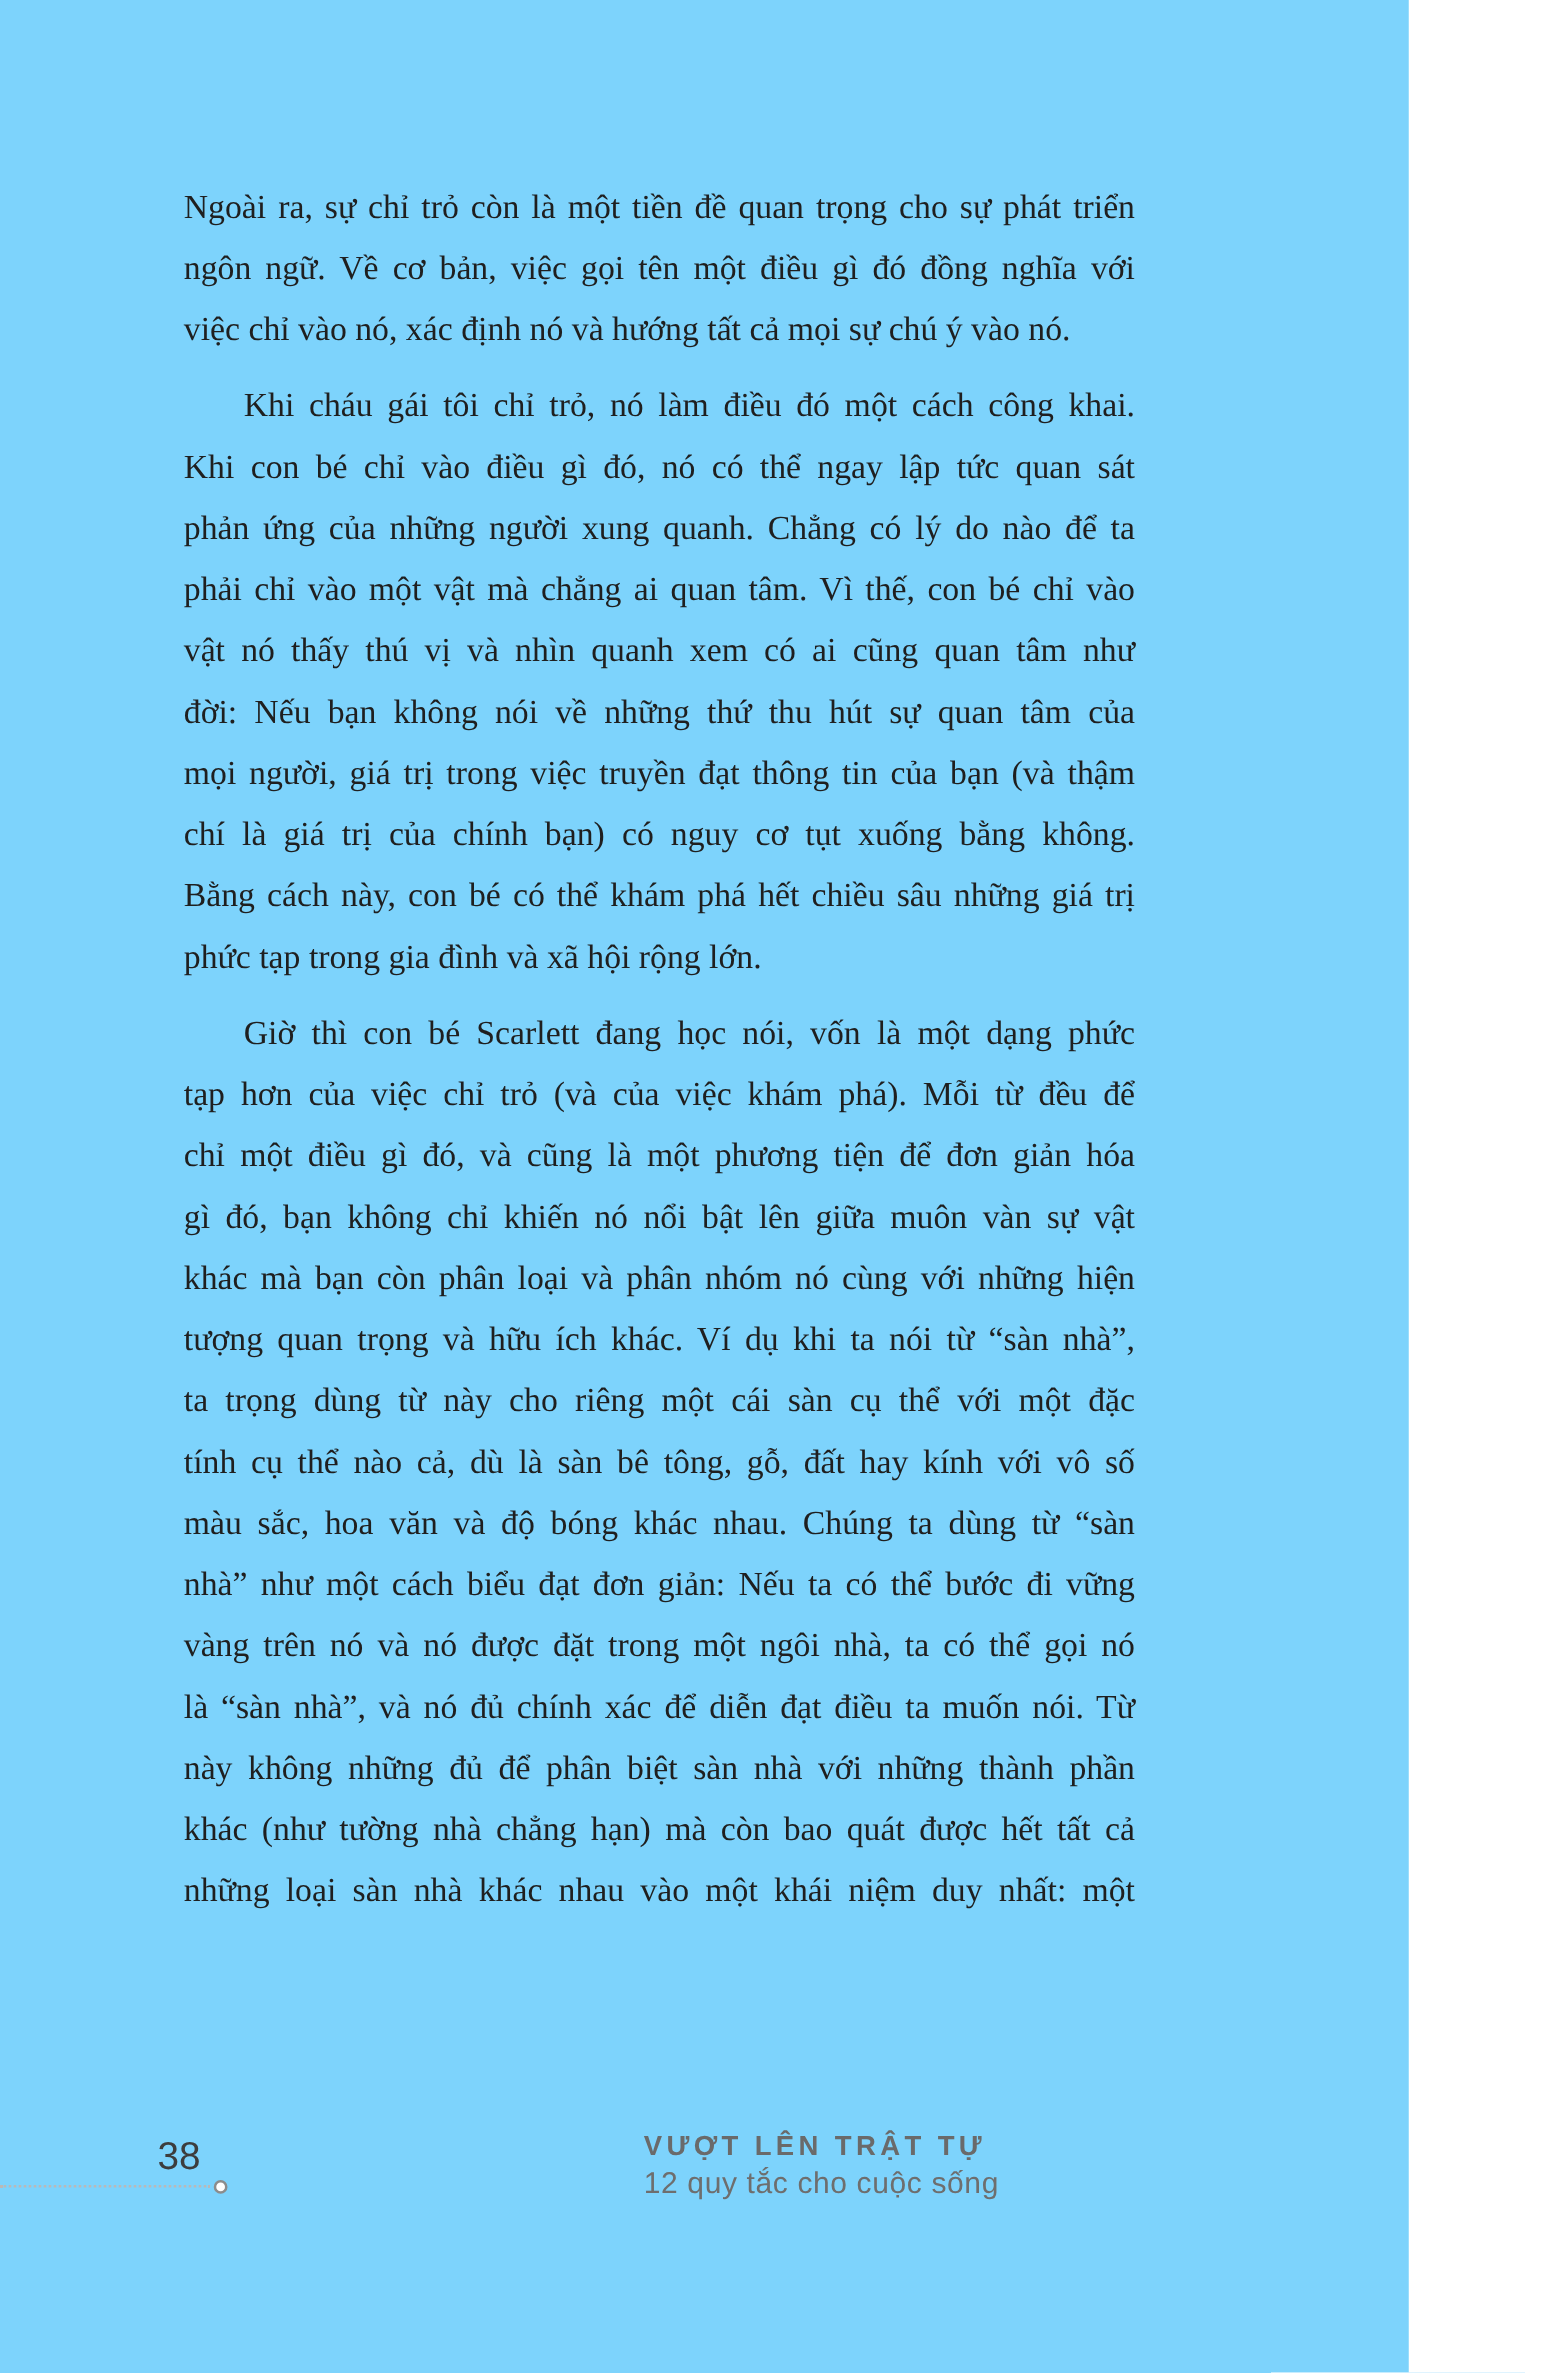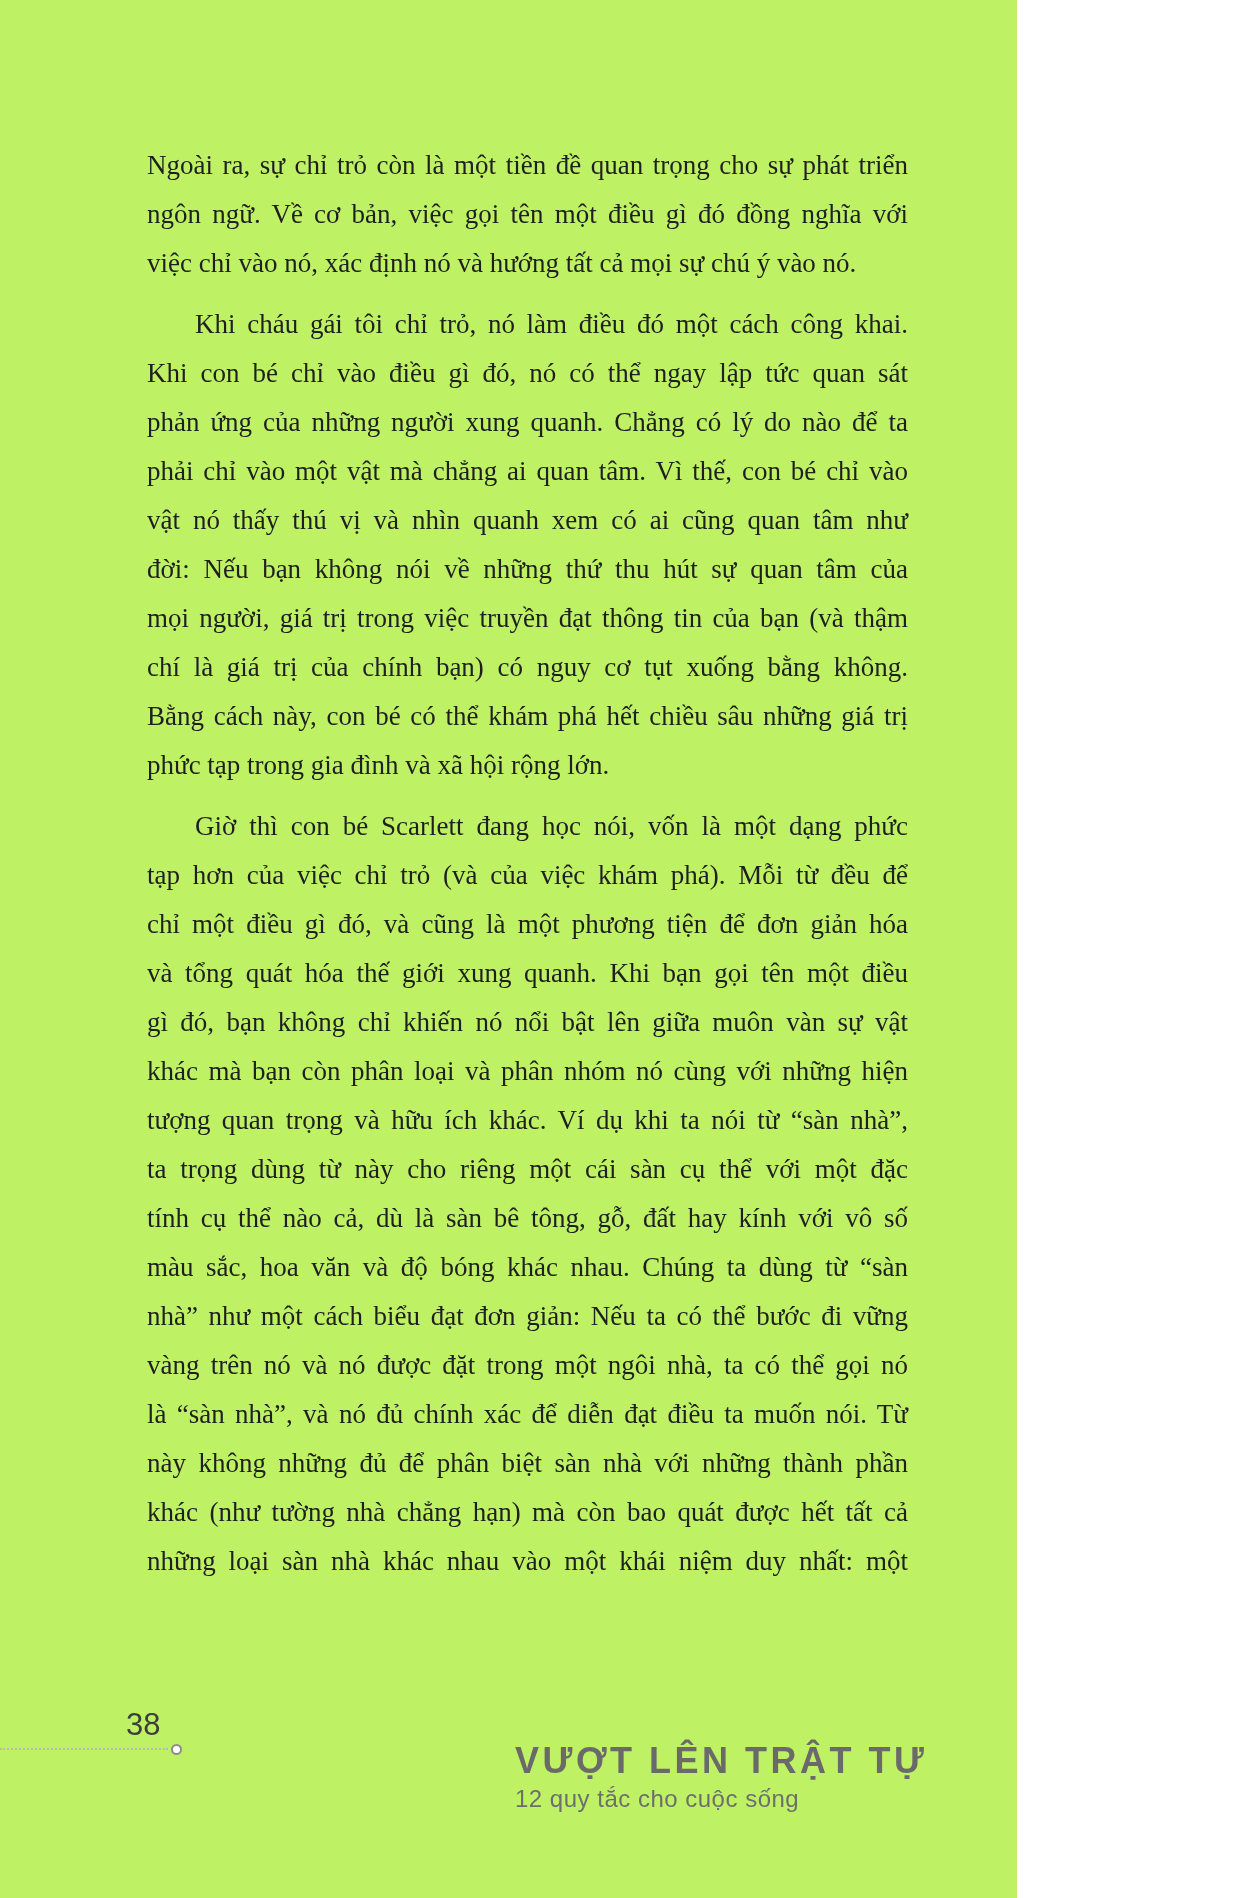--- a/index.html
+++ b/index.html
@@ -1,20 +1,20 @@
 <!DOCTYPE html>
 <html><head>
 <meta charset="utf-8">
 <style>
   html, body { margin: 0; padding: 0; background: #ffffff; }
   .page {
     position: relative;
-    width: 1017px;
+    width: 1127px;
     height: 1898px;
-    background: #bef264;
+    background: #7dd3fc;
     overflow: hidden;
     font-family: "Liberation Serif", "DejaVu Serif", serif;
   }
   .body-text {
     position: absolute;
     left: 147px;
     top: 141px;
     width: 761px;
     color: #1f1f1f;
     font-family: "Liberation Serif", "DejaVu Serif", serif;
@@ -59,25 +59,24 @@
   }
   .footer-title-block {
     position: absolute;
     left: 515px;
     top: 1704px;
     color: #6e6e6e;
   }
   .footer-title {
     font-family: "Liberation Sans", "DejaVu Sans", sans-serif;
     font-weight: 700;
-    font-size: 36px;
+    font-size: 22px;
     line-height: 1.15;
     letter-spacing: 3.5px;
     color: #6a6a6a;
-    margin-top: 36px;
   }
   .footer-subtitle {
     font-family: "Liberation Sans", "DejaVu Sans", sans-serif;
     font-weight: 400;
     font-size: 24px;
     line-height: 1.2;
     letter-spacing: 0.5px;
     margin-top: 4px;
     color: #6e6e6e;
   }
@@ -102,21 +101,20 @@
         <div class="line">đời: Nếu bạn không nói về những thứ thu hút sự quan tâm của</div>
         <div class="line">mọi người, giá trị trong việc truyền đạt thông tin của bạn (và thậm</div>
         <div class="line">chí là giá trị của chính bạn) có nguy cơ tụt xuống bằng không.</div>
         <div class="line">Bằng cách này, con bé có thể khám phá hết chiều sâu những giá trị</div>
         <div class="line last-left">phức tạp trong gia đình và xã hội rộng lớn.</div>
       </div>
       <div class="para">
         <div class="line indent">Giờ thì con bé Scarlett đang học nói, vốn là một dạng phức</div>
         <div class="line">tạp hơn của việc chỉ trỏ (và của việc khám phá). Mỗi từ đều để</div>
         <div class="line">chỉ một điều gì đó, và cũng là một phương tiện để đơn giản hóa</div>
-        <div class="line">và tổng quát hóa thế giới xung quanh. Khi bạn gọi tên một điều</div>
         <div class="line">gì đó, bạn không chỉ khiến nó nổi bật lên giữa muôn vàn sự vật</div>
         <div class="line">khác mà bạn còn phân loại và phân nhóm nó cùng với những hiện</div>
         <div class="line">tượng quan trọng và hữu ích khác. Ví dụ khi ta nói từ “sàn nhà”,</div>
         <div class="line">ta trọng dùng từ này cho riêng một cái sàn cụ thể với một đặc</div>
         <div class="line">tính cụ thể nào cả, dù là sàn bê tông, gỗ, đất hay kính với vô số</div>
         <div class="line">màu sắc, hoa văn và độ bóng khác nhau. Chúng ta dùng từ “sàn</div>
         <div class="line">nhà” như một cách biểu đạt đơn giản: Nếu ta có thể bước đi vững</div>
         <div class="line">vàng trên nó và nó được đặt trong một ngôi nhà, ta có thể gọi nó</div>
         <div class="line">là “sàn nhà”, và nó đủ chính xác để diễn đạt điều ta muốn nói. Từ</div>
         <div class="line">này không những đủ để phân biệt sàn nhà với những thành phần</div>

